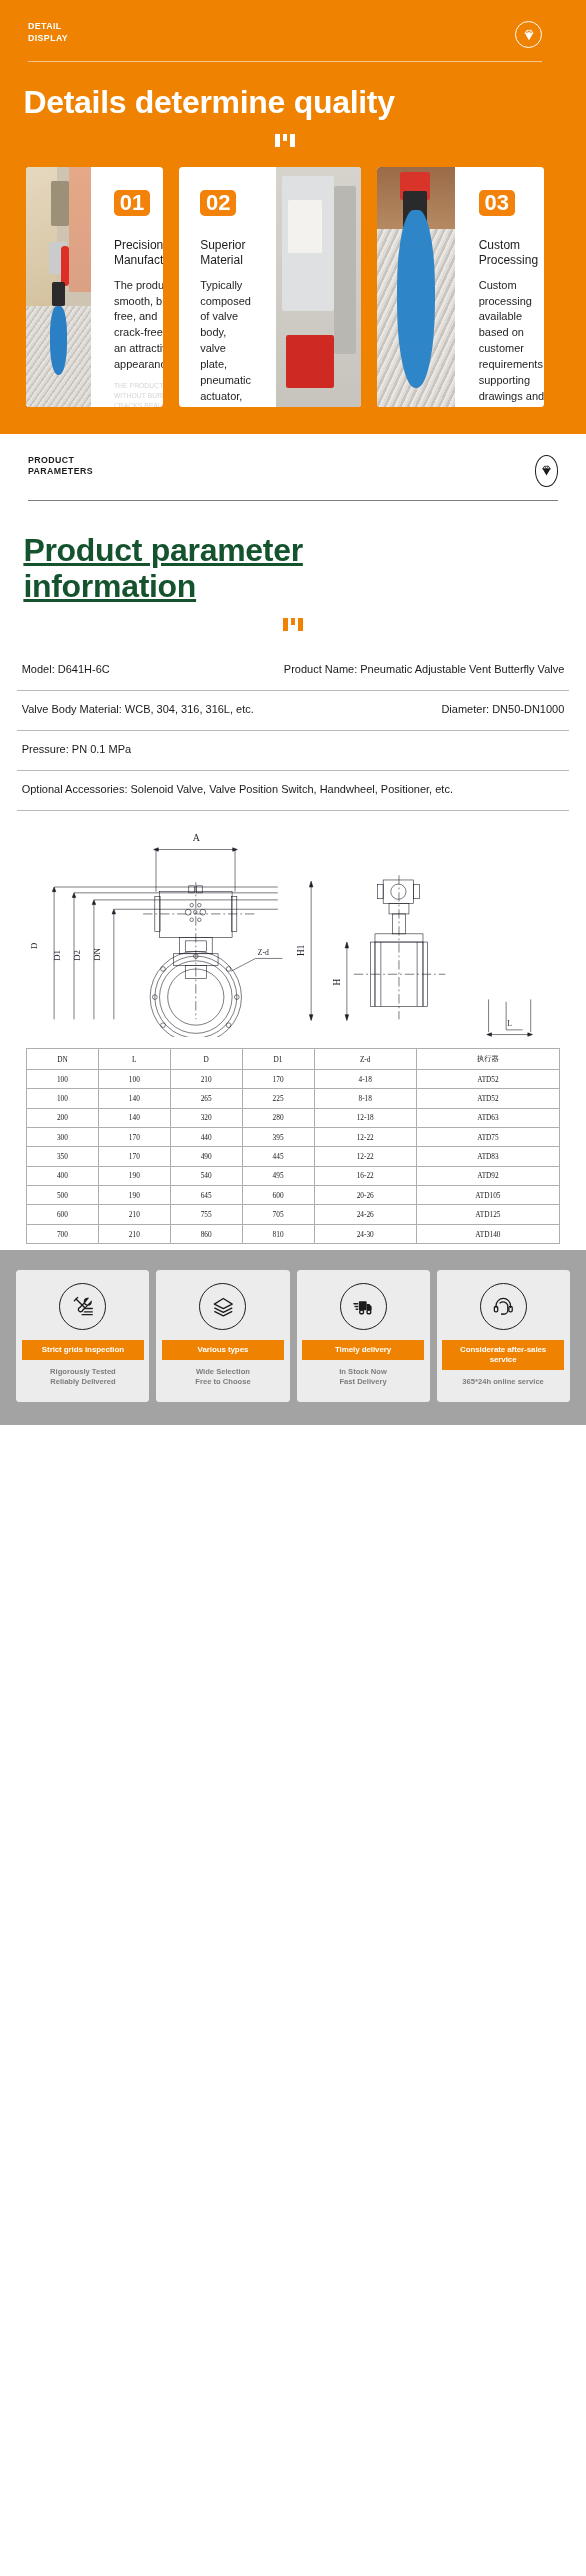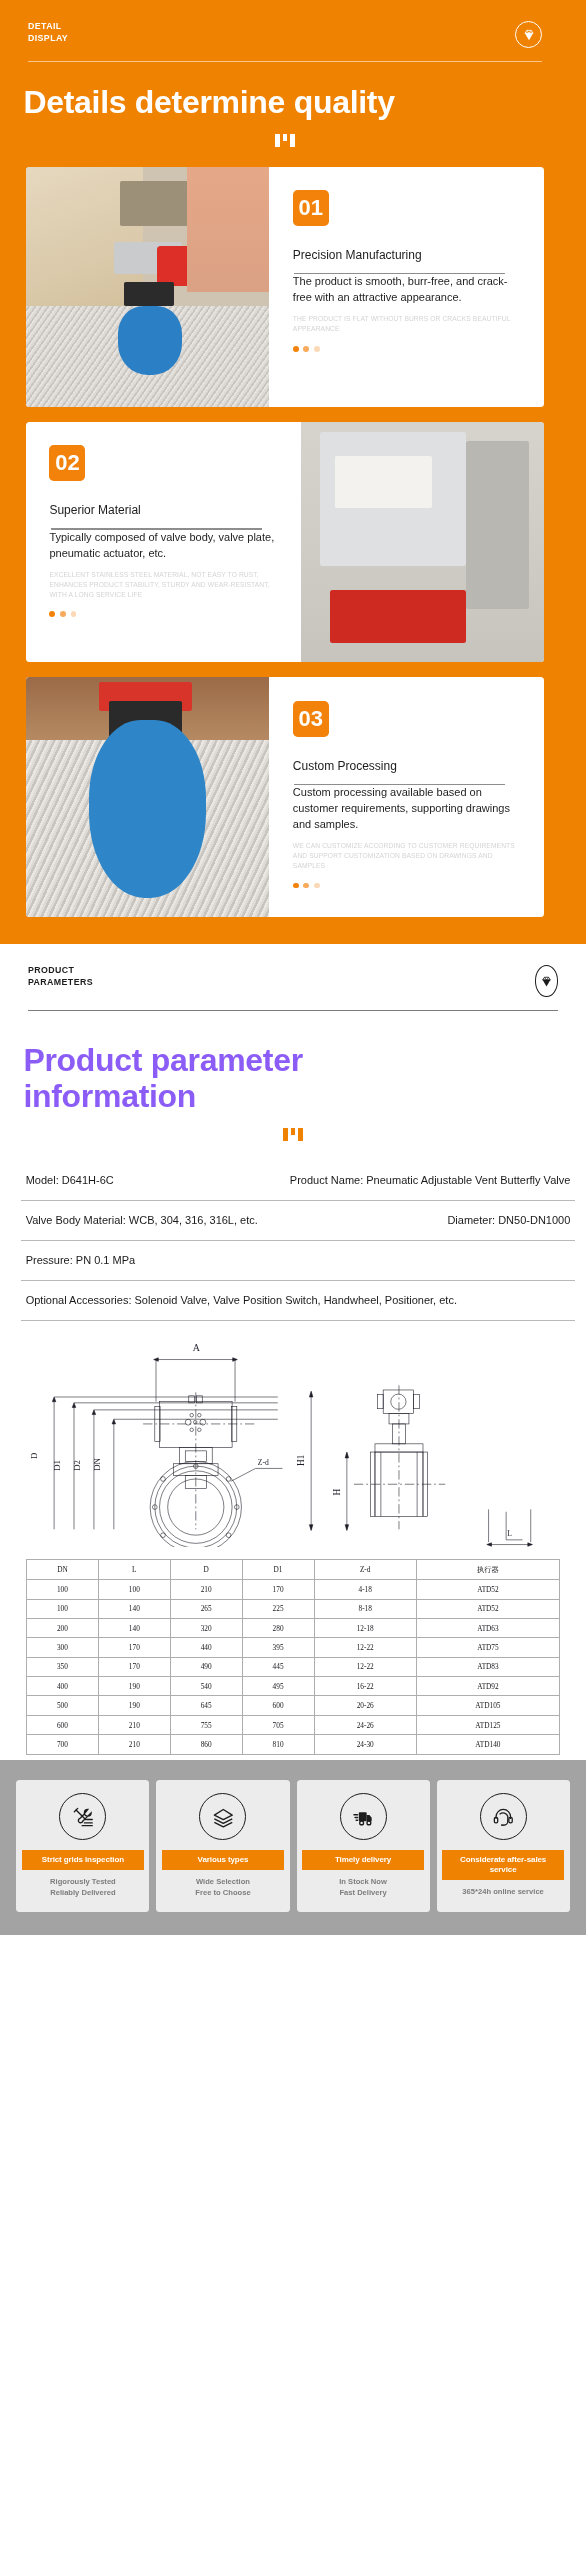--- a/index.html
+++ b/index.html
@@ -52,37 +52,37 @@
   .big-title {
     font-family: "Liberation Sans Narrow", "Liberation Sans", sans-serif;
     font-weight: bold;
     font-size: 32px;
     line-height: 1.12;
     color: #ffffff;
     text-align: left;
     padding: 23.4px 23.4px 0 23.4px;
     letter-spacing: -0.3px;
   }
-  .big-title.dark { color: #8b5cf6; }
+  .big-title.dark { color: #14532d; text-decoration: underline; }
 
   .tri-mark {
     display: flex;
     justify-content: center;
     gap: 2.9px;
     margin-top: 13px;
     align-items: flex-start;
   }
   .tri-mark i { display: block; width: 4.7px; background: #ffffff; }
   .tri-mark i:nth-child(1) { height: 13px; }
   .tri-mark i:nth-child(2) { height: 7px; }
   .tri-mark i:nth-child(3) { height: 13px; }
   .tri-mark.orange i { background: #ef8200; }
 
   
-  .cards { padding: 20px 26px 0 26px; display: flex; flex-direction: column; gap: 15.2px; }
+  .cards { padding: 20px 26px 0 26px; display: flex; gap: 15.2px; }
   .fcard {
     display: flex;
     background: #ffffff;
     border-radius: 3.5px;
     overflow: hidden;
     height: 240px;
   }
   .fcard.reverse { flex-direction: row-reverse; }
   .fcard-photo { width: 47%; flex: 0 0 47%; position: relative; overflow: hidden; }
   .fcard-body {
@@ -157,21 +157,21 @@
   .ph3 { background: repeating-linear-gradient(115deg,#dedad5 0 2.3px,#c8c4bf 2.3px 4.7px,#eae7e3 4.7px 7px); }
   .ph3::before { content:""; position:absolute; left:0; top:0; width:100%; height:26%;
       background: linear-gradient(180deg,#9b6a48,#b58a62); }
   .ph3 .bv { position:absolute; left:26%; top:18%; width:48%; height:74%;
       background:#2e86c8; border-radius:44% 44% 48% 48%; }
   .ph3 .bk { position:absolute; left:34%; top:10%; width:30%; height:18%; background:#2a2a2a; border-radius:1.8px; }
   .ph3 .rd { position:absolute; left:30%; top:2%; width:38%; height:12%; background:#d9342a; border-radius:2.3px; }
 
   
   .param-section { background: #ffffff; padding-bottom: 5.9px; }
-  .params-list { padding: 0 11px; margin-top: 20px; margin-left: 10px; }
+  .params-list { padding: 0 17px; margin-top: 20px; }
   .prow {
     display: flex;
     align-items: flex-start;
     justify-content: space-between;
     gap: 15.2px;
     padding: 11.7px 4.7px 11.7px 4.7px;
     border-bottom: 1.2px solid #b9b9b9;
     font-size: 11px;
     color: #1a1a1a;
     line-height: 1.42;

